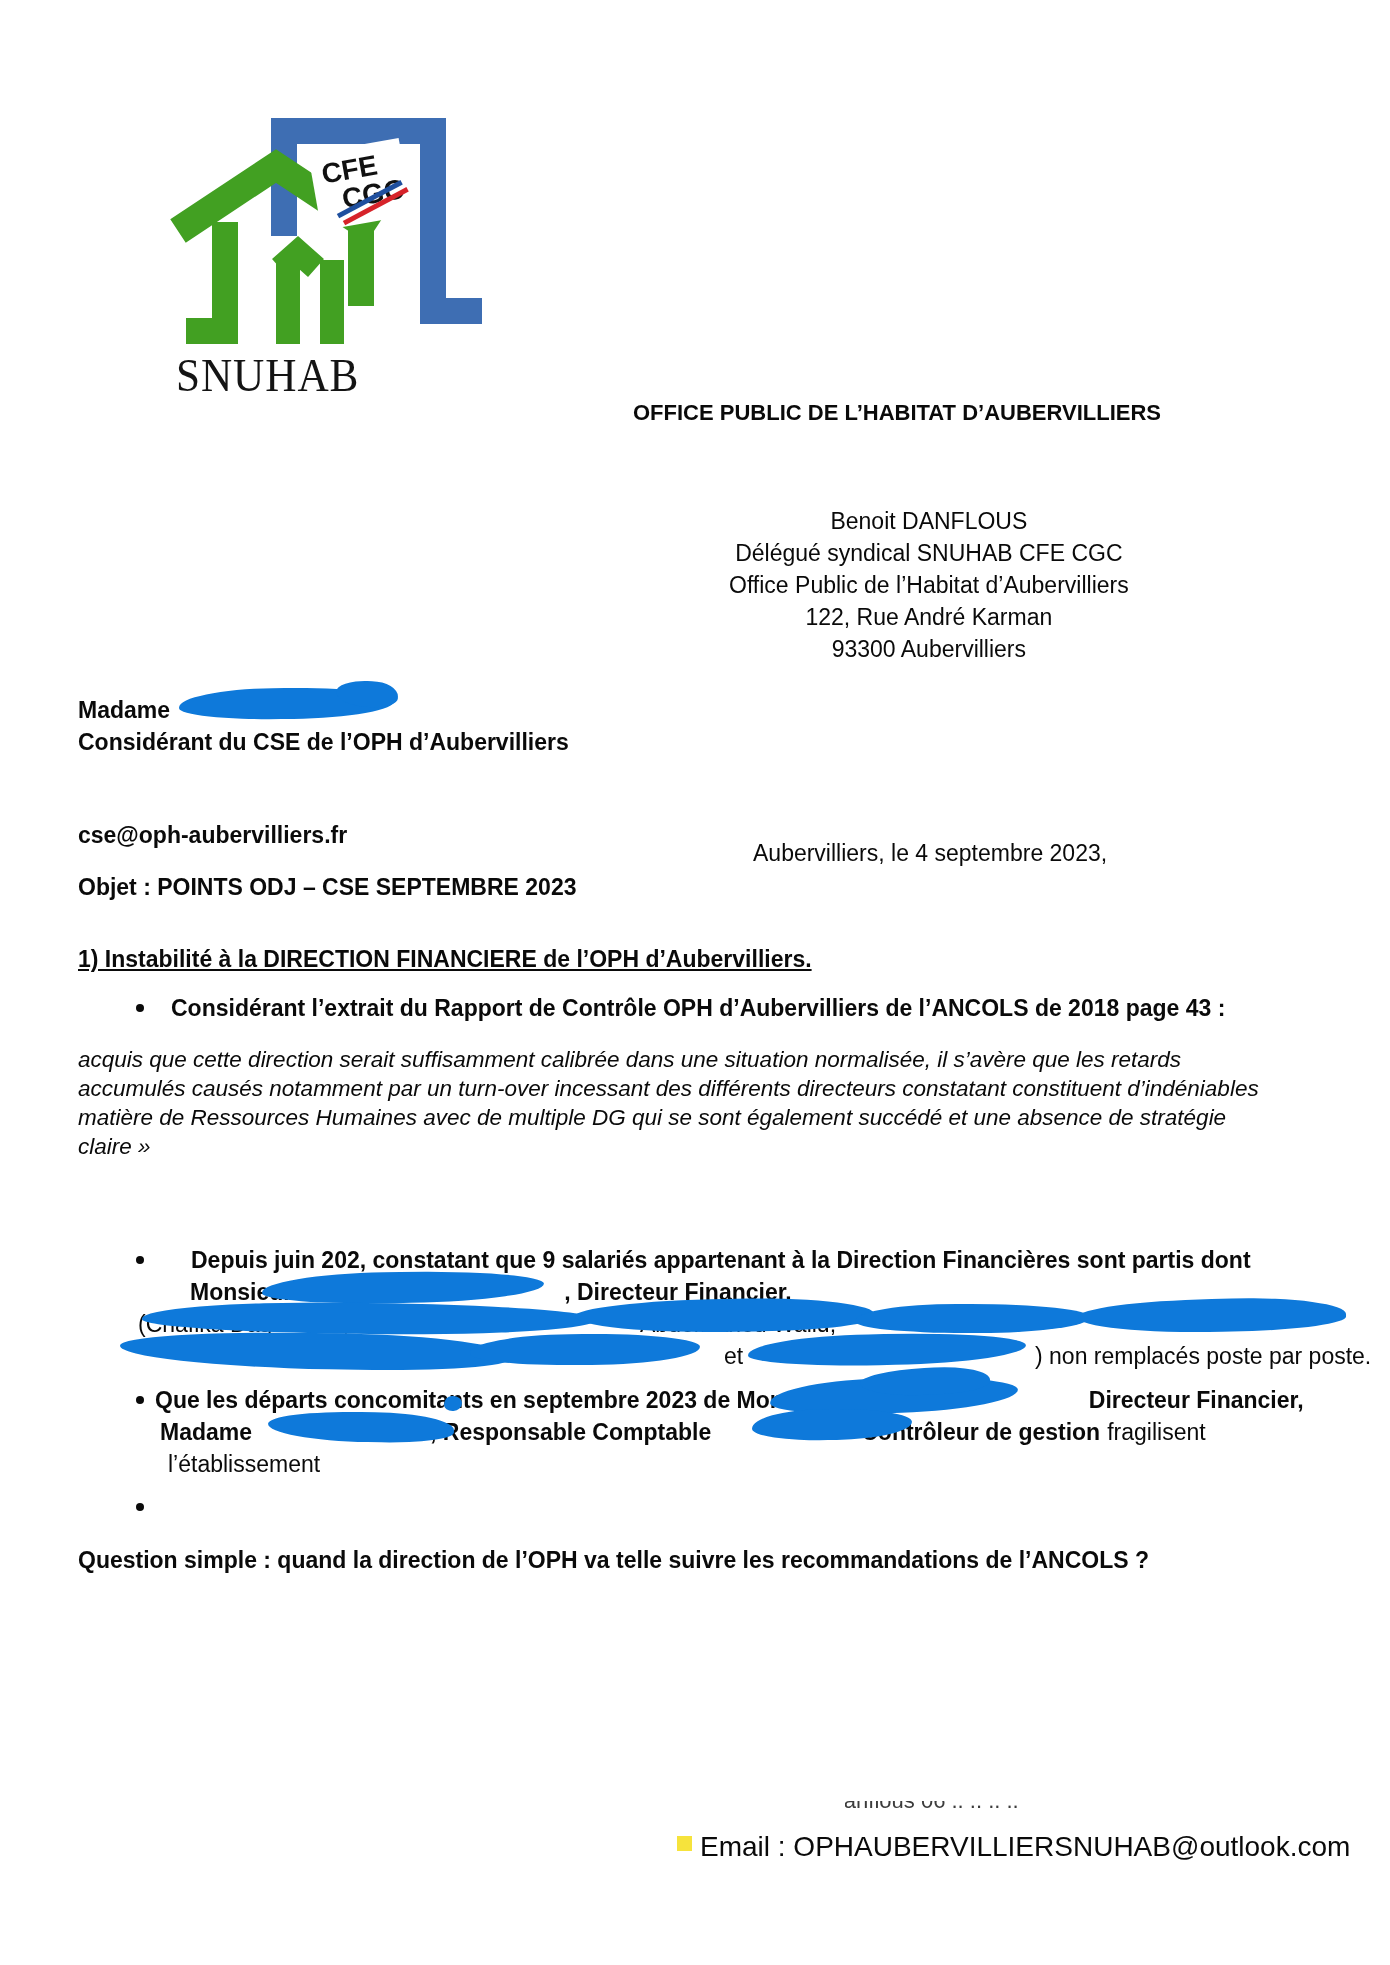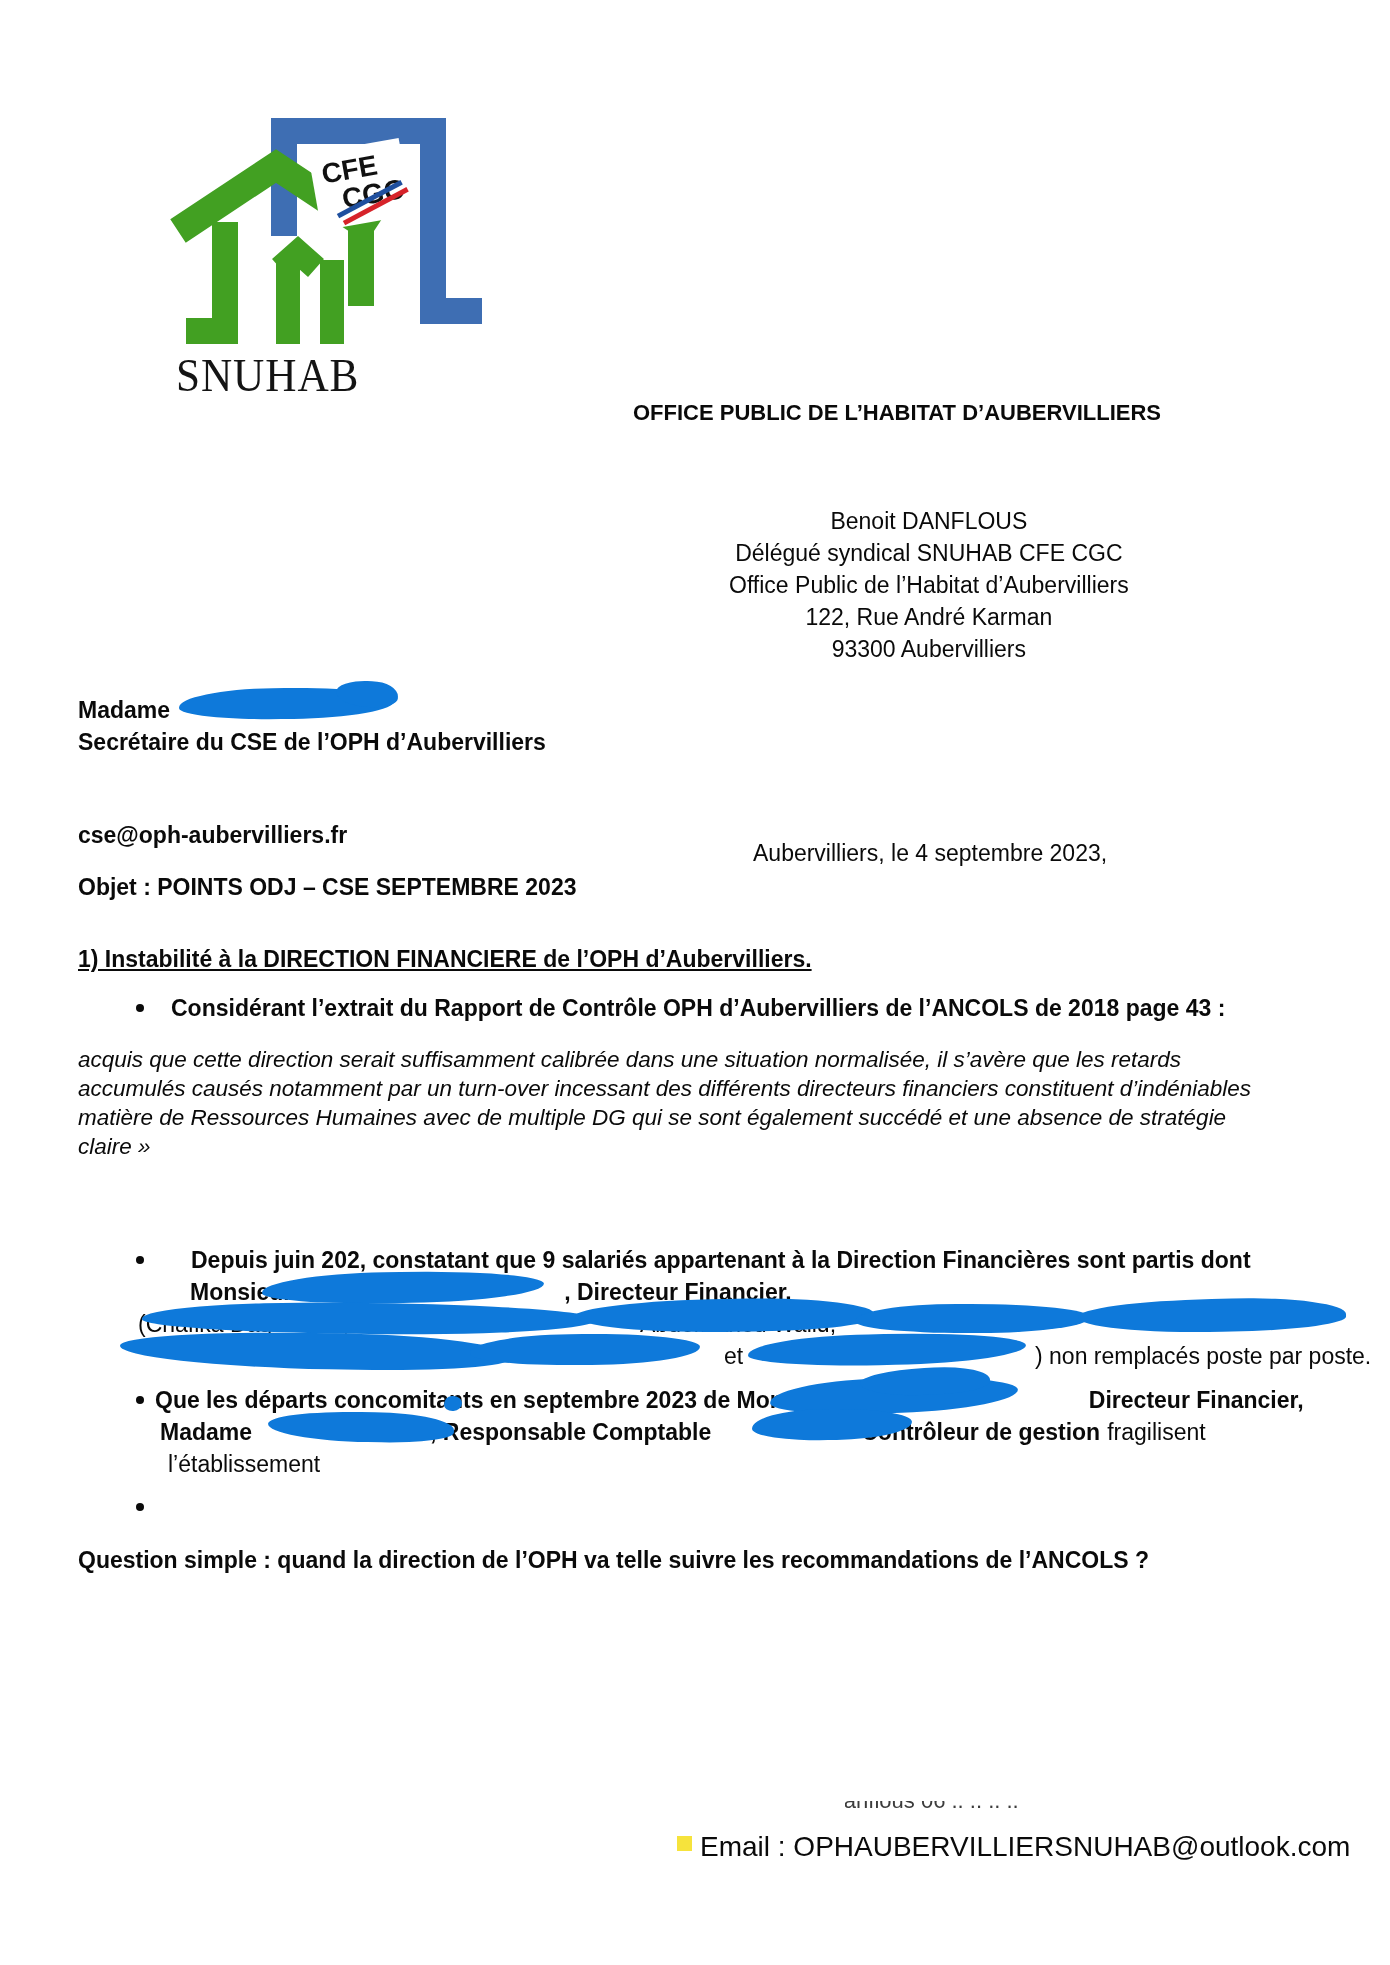--- a/index.html
+++ b/index.html
@@ -69,34 +69,34 @@
     <div>Benoit DANFLOUS</div>
     <div>Délégué syndical SNUHAB CFE CGC</div>
     <div>Office Public de l’Habitat d’Aubervilliers</div>
     <div>122, Rue André Karman</div>
     <div>93300 Aubervilliers</div>
   </div>
 
   <div class="abs line b" style="left:78px; top:695px;">Madame</div>
   <div class="scrib r1" style="left:179px; top:688px; width:216px; height:31px; transform:rotate(-.8deg);"></div>
   <div class="scrib r2" style="left:336px; top:681px; width:62px; height:26px; transform:rotate(2deg);"></div>
-  <div class="abs line b" style="left:78px; top:727px;">Secrétaire du CSE de l’OPH d’Aubervilliers</div>
+  <div class="abs line b" style="left:78px; top:727px;">Considérant du CSE de l’OPH d’Aubervilliers</div>
 
   <div class="abs line b" style="left:78px; top:820px;">cse@oph-aubervilliers.fr</div>
   <div class="abs line" style="left:753px; top:838px;">Aubervilliers, le 4 septembre 2023,</div>
   <div class="abs line b" style="left:78px; top:872px;">Objet : POINTS ODJ – CSE SEPTEMBRE 2023</div>
 
   <div class="abs line b underline" style="left:78px; top:944px;">1) Instabilité à la DIRECTION FINANCIERE de l’OPH d’Aubervilliers.</div>
 
   <div class="dot" style="left:136px; top:1004px;"></div>
   <div class="abs line b" style="left:155px; top:993px;margin-left:16px;">Considérant l’extrait du Rapport de Contrôle OPH d’Aubervilliers de l’ANCOLS de 2018 page 43 :</div>
 
   <div class="abs italicblock quotebox" style="left:78px; top:1045px; width:1290px;">
     <div>acquis que cette direction serait suffisamment calibrée dans une situation normalisée, il s’avère que les retards</div>
-    <div>accumulés causés notamment par un turn-over incessant des différents directeurs financiers constituent d’indéniables</div>
+    <div>accumulés causés notamment par un turn-over incessant des différents directeurs constatant constituent d’indéniables</div>
     <div>matière de Ressources Humaines avec de multiple DG qui se sont également succédé et une absence de stratégie</div>
     <div>claire »</div>
   </div>
 
   <div class="dot" style="left:136px; top:1256px;"></div>
   <div class="abs line b" style="left:155px; top:1245px;margin-left:36px;">Depuis juin 202, constatant que 9 salariés appartenant à la Direction Financières sont partis dont</div>
   <div class="abs line b" style="left:190px; top:1277px;">
     <span>Monsieur</span><span style="display:inline-block; width:272px;"></span><span>, Directeur Financier.</span>
   </div>
   <div class="scrib r1" style="left:262px; top:1272px; width:282px; height:31px; transform:rotate(-1deg);"></div>

